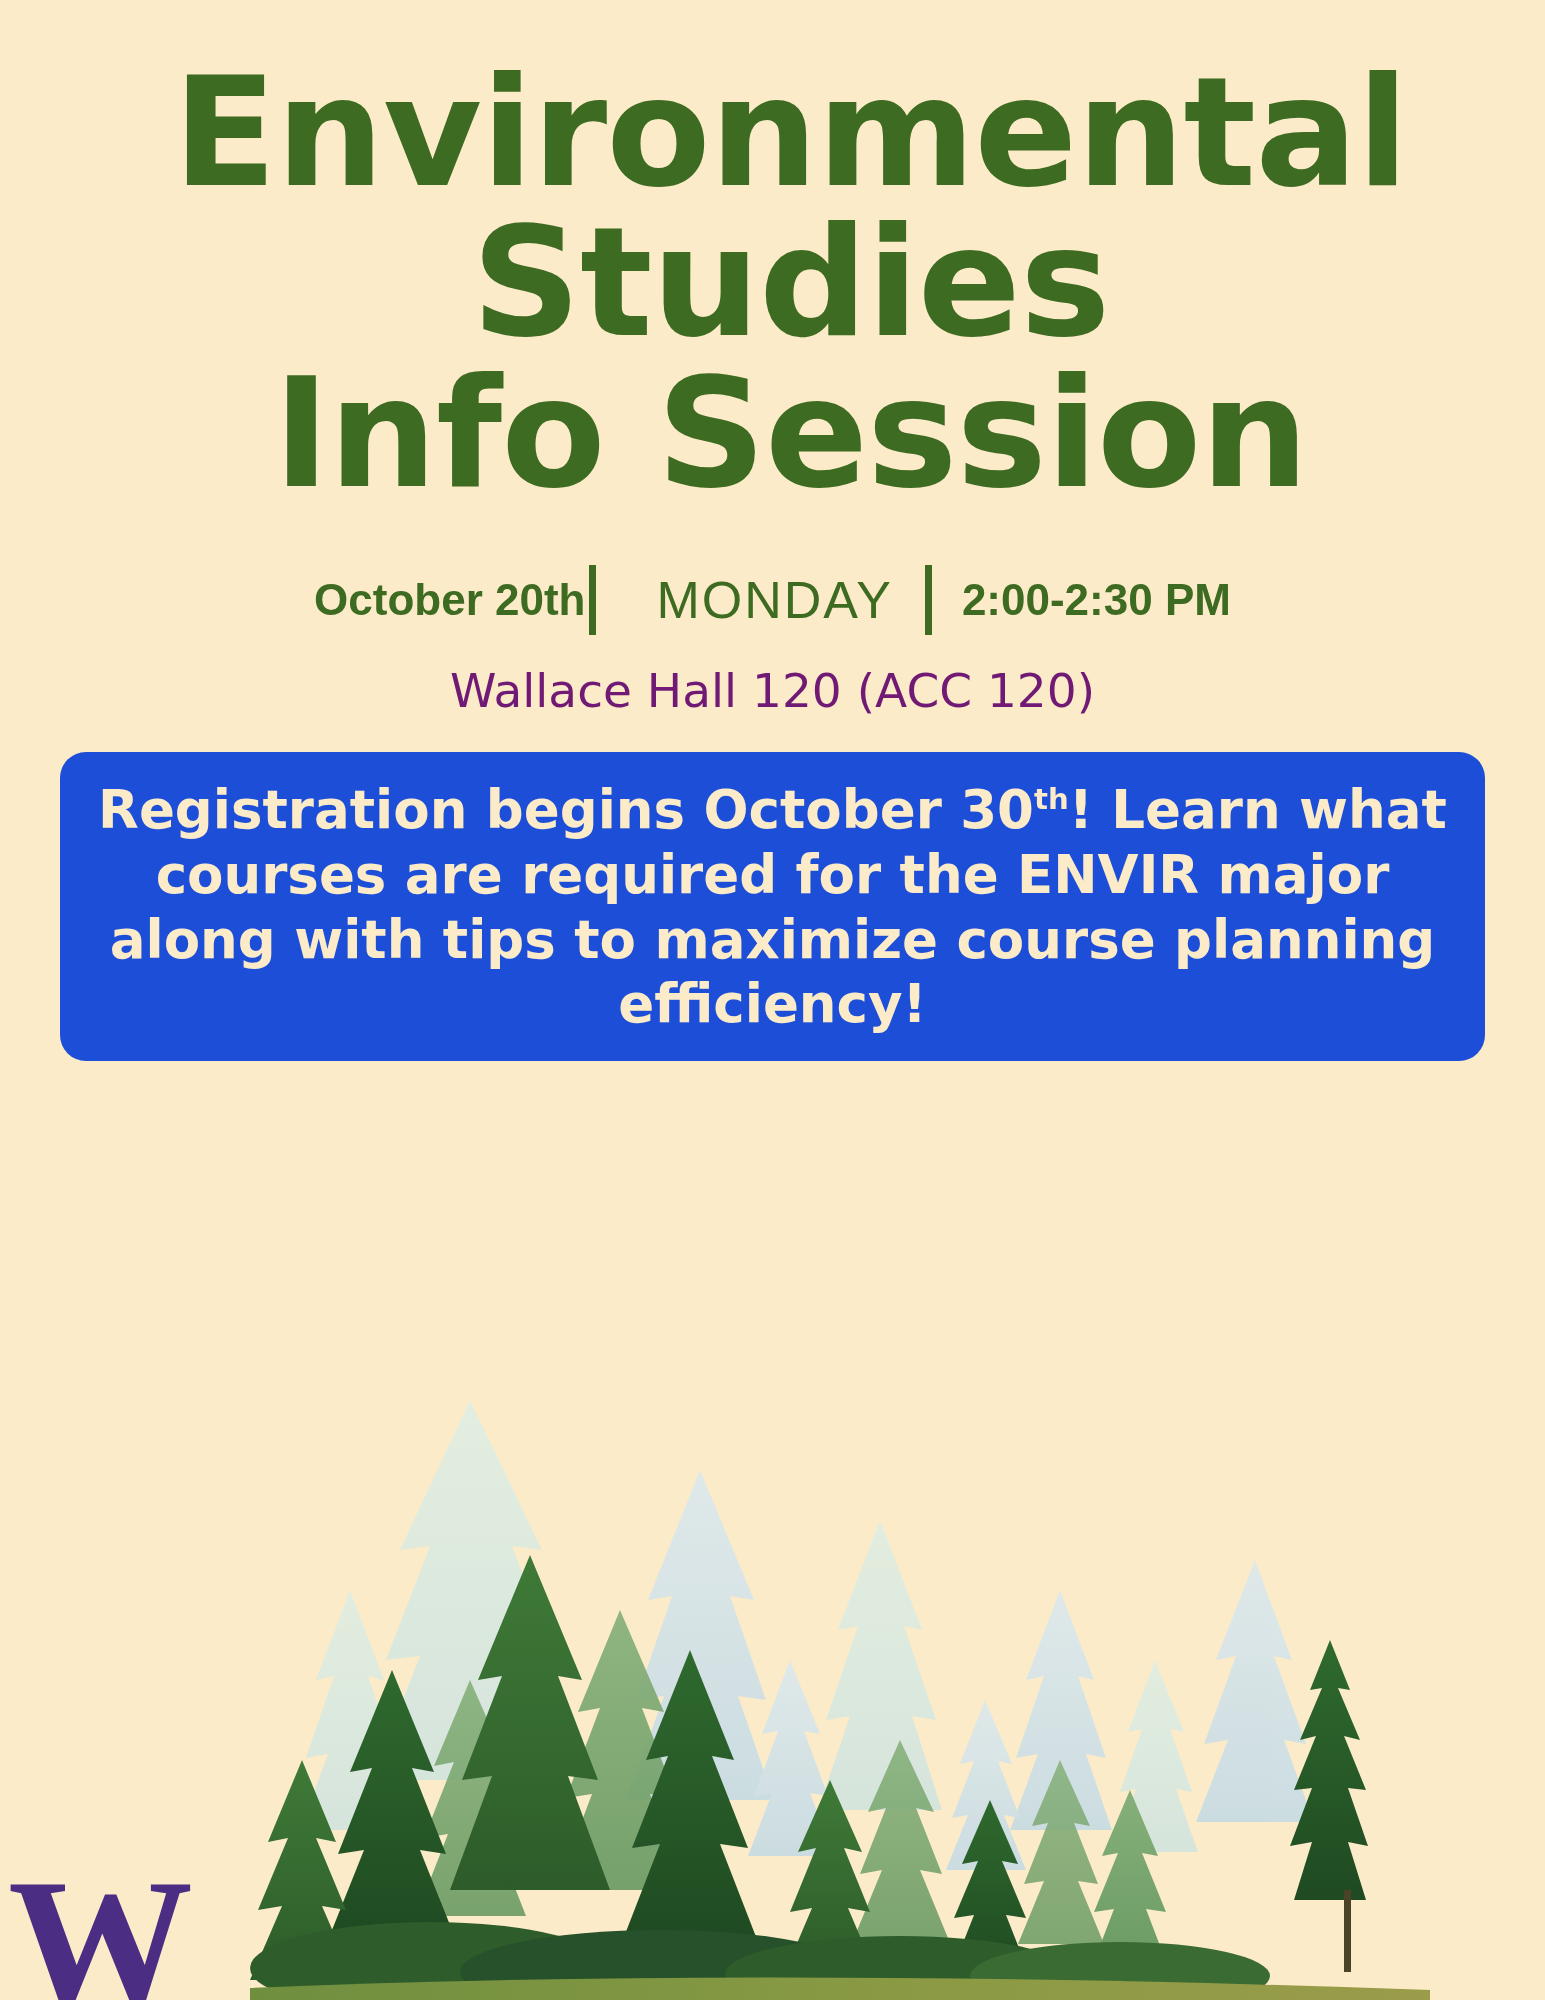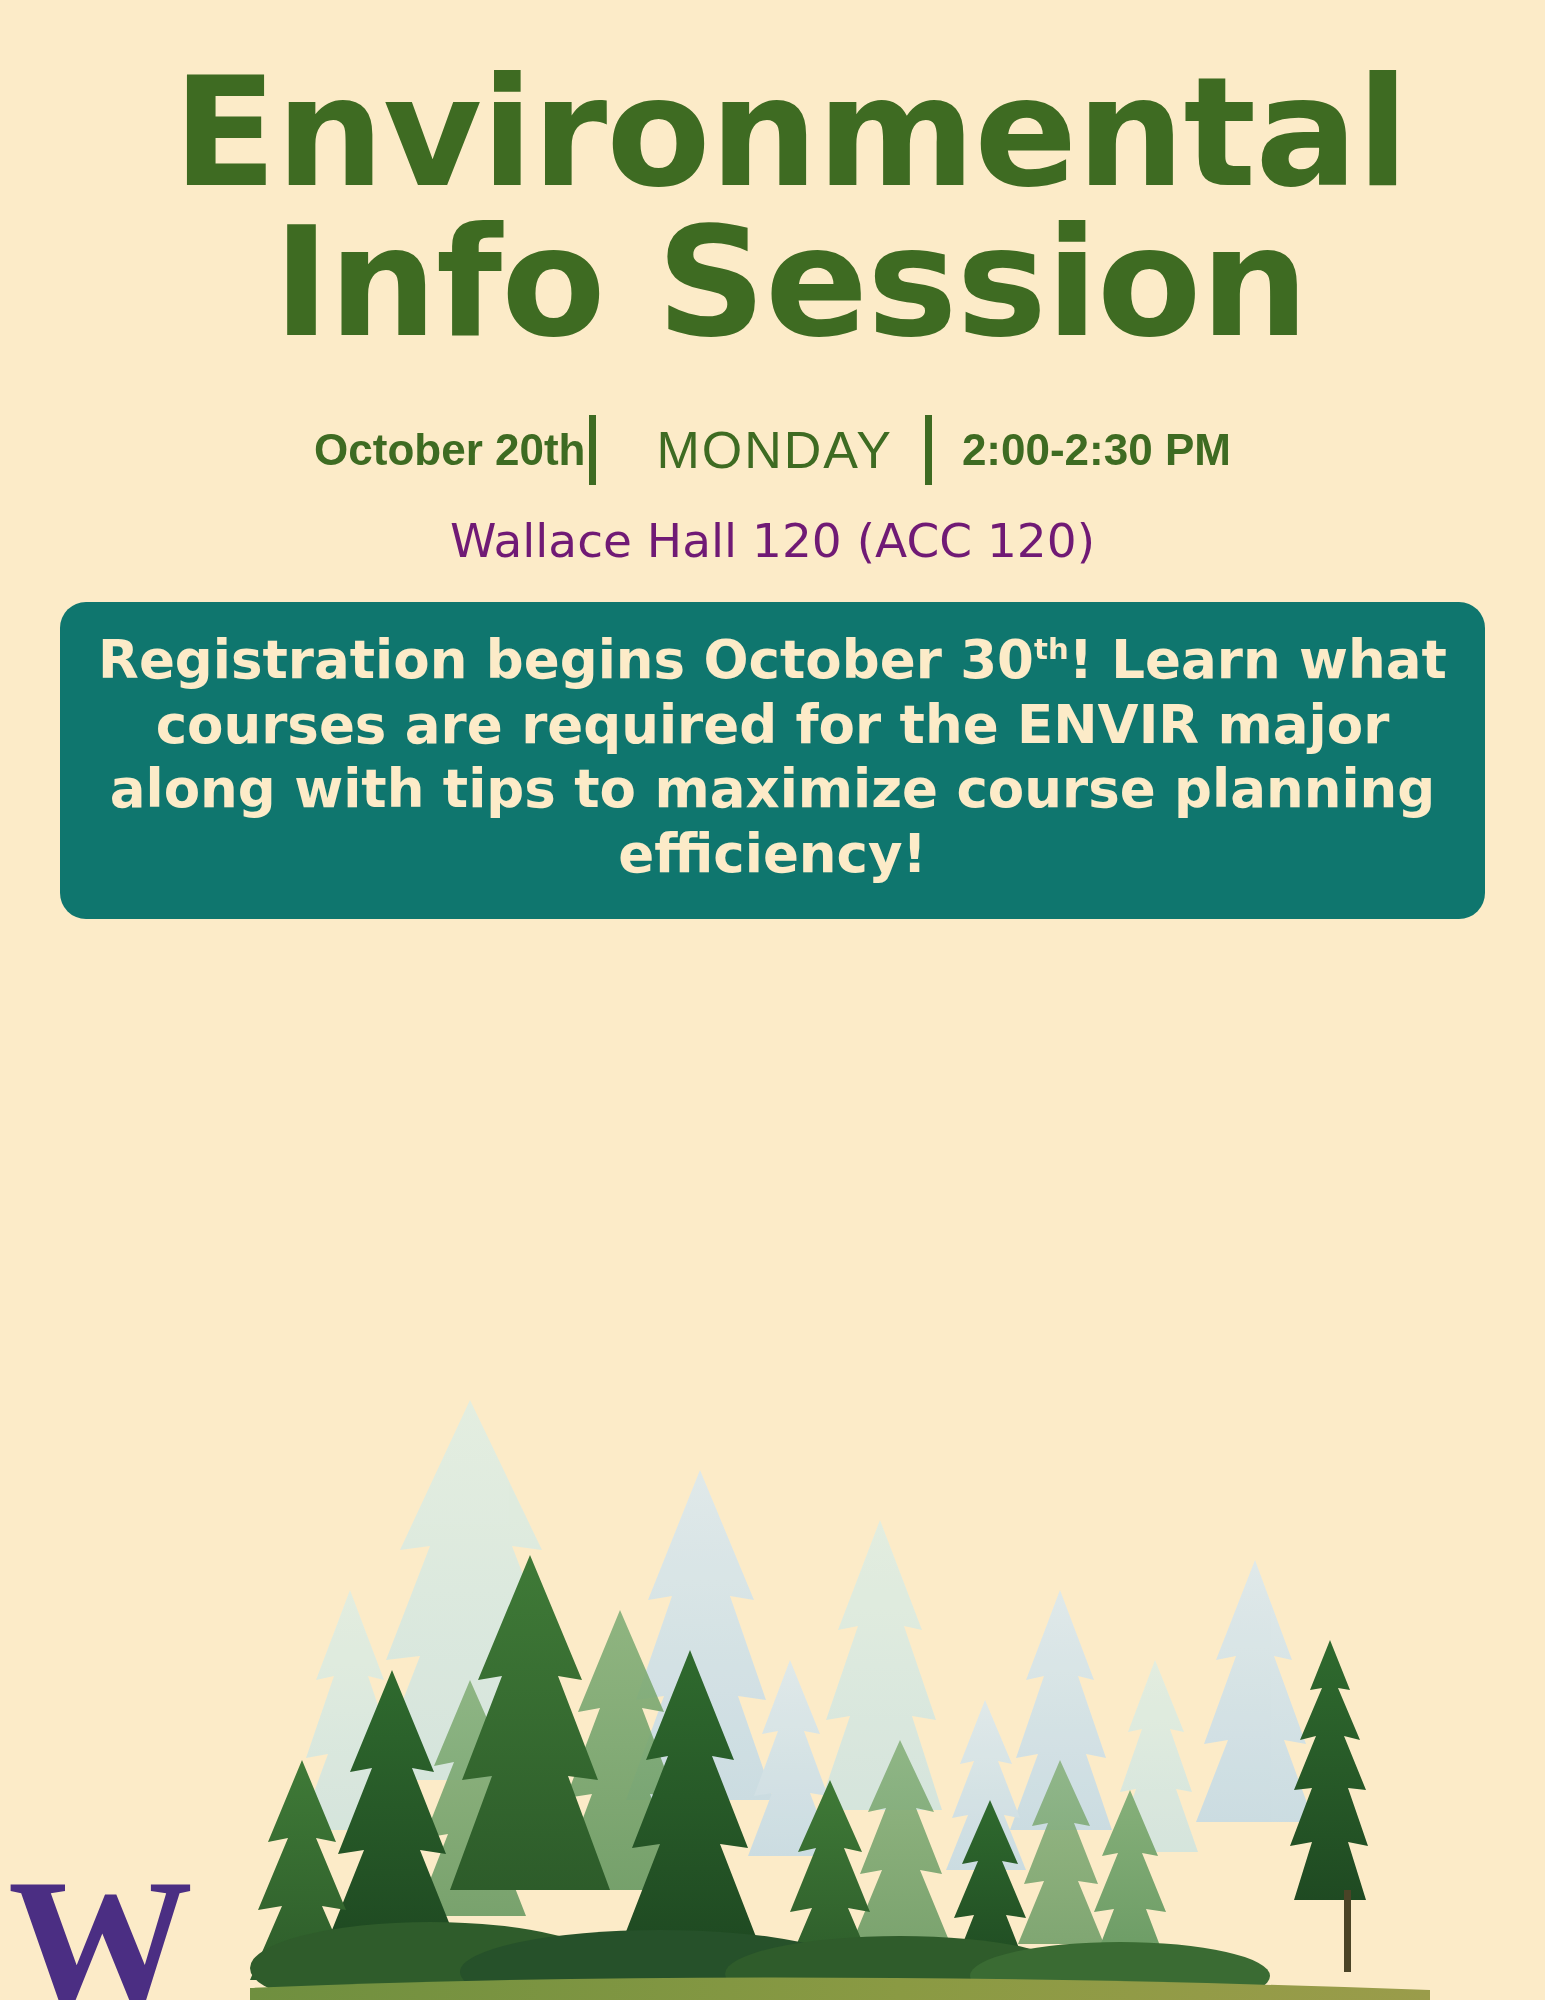--- a/index.html
+++ b/index.html
@@ -75,23 +75,23 @@
     margin-top: 28px;
     text-align: center;
     color: #701a75;
     font-size: 47px;
     font-family: "DejaVu Sans", sans-serif;
   }
 
   
   .callout {
     margin: 34px 60px 0 60px;
-    background: #0f766e;
+    background: #1d4ed8;
     border-radius: 26px;
-    padding: 26px 36px 32px 36px;
+    padding: 26px 36px 24px 36px;
     color: #fcebc8;
     text-align: center;
     font-weight: bold;
     font-size: 53px;
     line-height: 1.22;
     font-family: "DejaVu Sans", sans-serif;
   }
   .callout sup {
     font-size: 0.55em;
     vertical-align: super;
@@ -120,20 +120,21 @@
     line-height: 1;
   }
 </style>
 </head>
 <body>
 
 <div class="poster">
 
   <div class="title-block">
     <div class="title-line l1">Environmental</div>
+    <div class="title-line l2">Studies</div>
     <div class="title-line l3">Info Session</div>
   </div>
 
   <div class="date-row">
     <span class="date-item">October 20th</span>
     <span class="vbar first"></span>
     <span class="date-item day">MONDAY</span>
     <span class="vbar second"></span>
     <span class="date-item">2:00-2:30 PM</span>
   </div>

